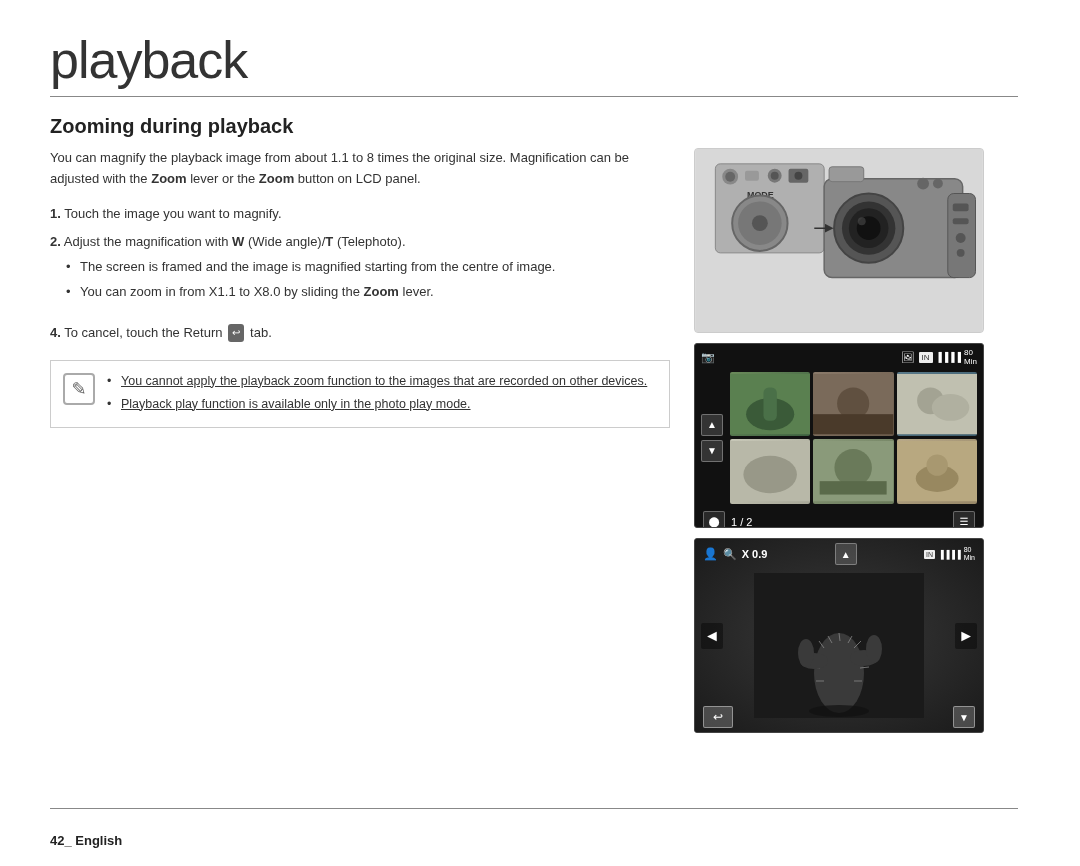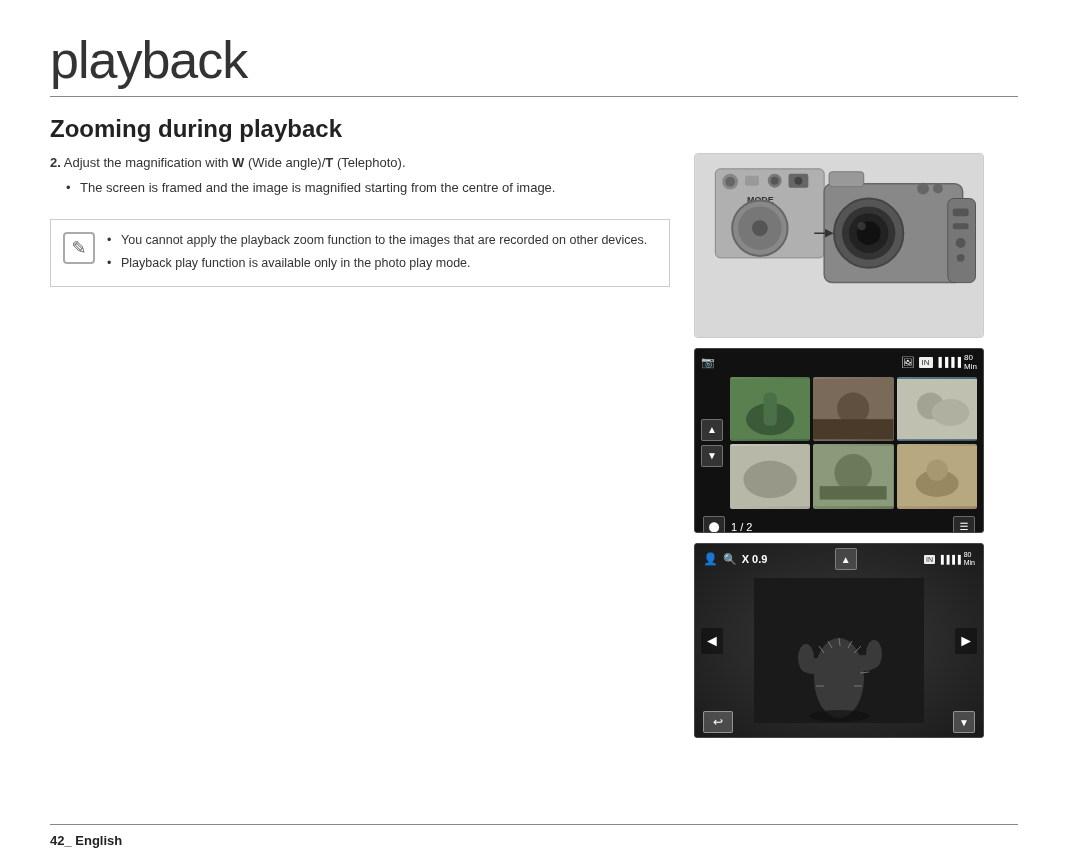--- a/index.html
+++ b/index.html
@@ -28,21 +28,21 @@
       margin-bottom: 6px;
     }
 
     .title-rule {
       border: none;
       border-top: 1px solid #888;
       margin-bottom: 18px;
     }
 
     .section-title {
-      font-size: 24px;
+      font-size: 20px;
       font-weight: bold;
       color: #222;
       margin-bottom: 10px;
     }
 
     .main-content {
       display: flex;
       gap: 24px;
     }
 
@@ -122,20 +122,21 @@
       flex-shrink: 0;
       font-size: 18px;
       color: #666;
       margin-top: 2px;
     }
 
     .note-text {
       font-size: 12.5px;
       color: #333;
       line-height: 1.6;
+      text-decoration: underline;
     }
 
     .note-bullets {
       list-style: none;
       padding: 0;
     }
 
     .note-bullet {
       padding-left: 14px;
       position: relative;
@@ -373,21 +374,21 @@
       font-size: 10px;
       border-radius: 2px;
     }
 
     .page-footer {
       position: absolute;
       bottom: 18px;
       left: 50px;
       right: 50px;
       border-top: 1px solid #888;
-      padding-top: 8px;
+      padding-top: 24px;
       display: flex;
       align-items: center;
     }
 
     .page-number-text {
       font-size: 13px;
       font-weight: bold;
       color: #222;
     }
 
@@ -417,28 +418,41 @@
 
   <h1 class="page-title">playback</h1>
   <hr class="title-rule">
 
   <h2 class="section-title">Zooming during playback</h2>
 
   <div class="main-content">
 
     <div class="text-section">
 
+      <p class="intro-text">
+        You can magnify the playback image from about 1.1 to 8 times the original size.
+        Magnification can be adjusted with the <strong>Zoom</strong> lever or the <strong>Zoom</strong> button on LCD panel.
+      </p>
 
       <ol class="steps-list">
+        <li class="step-item">
+          <span class="step-num">1.</span>
+          Touch the image you want to magnify.
+        </li>
         <li class="step-item">
           <span class="step-num">2.</span>
           Adjust the magnification with <strong>W</strong> (Wide angle)/<strong>T</strong> (Telephoto).
           <ul class="sub-bullets">
             <li class="sub-bullet">The screen is framed and the image is magnified starting from the centre of image.</li>
+            <li class="sub-bullet">You can zoom in from X1.1 to X8.0 by sliding the <strong>Zoom</strong> lever.</li>
           </ul>
+        </li>
+        <li class="step-item">
+          <span class="step-num">4.</span>
+          To cancel, touch the Return <span class="inline-btn">↩</span> tab.
         </li>
       </ol>
 
       <div class="note-box">
         <div class="note-icon">✎</div>
         <div class="note-text">
           <ul class="note-bullets">
             <li class="note-bullet">You cannot apply the playback zoom function to the images that are recorded on other devices.</li>
             <li class="note-bullet">Playback play function is available only in the photo play mode.</li>
           </ul>

